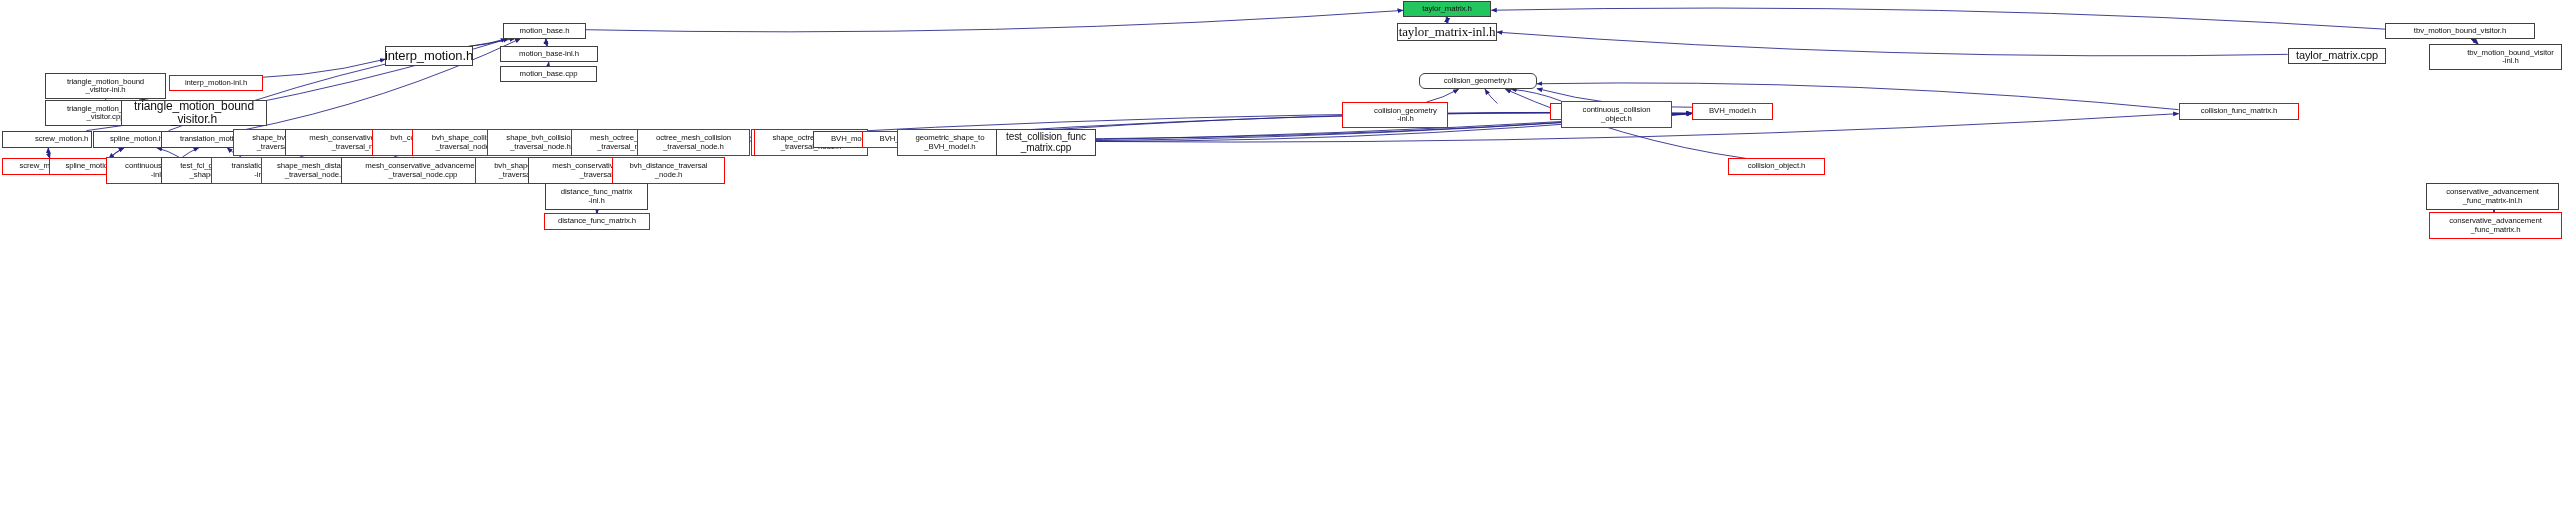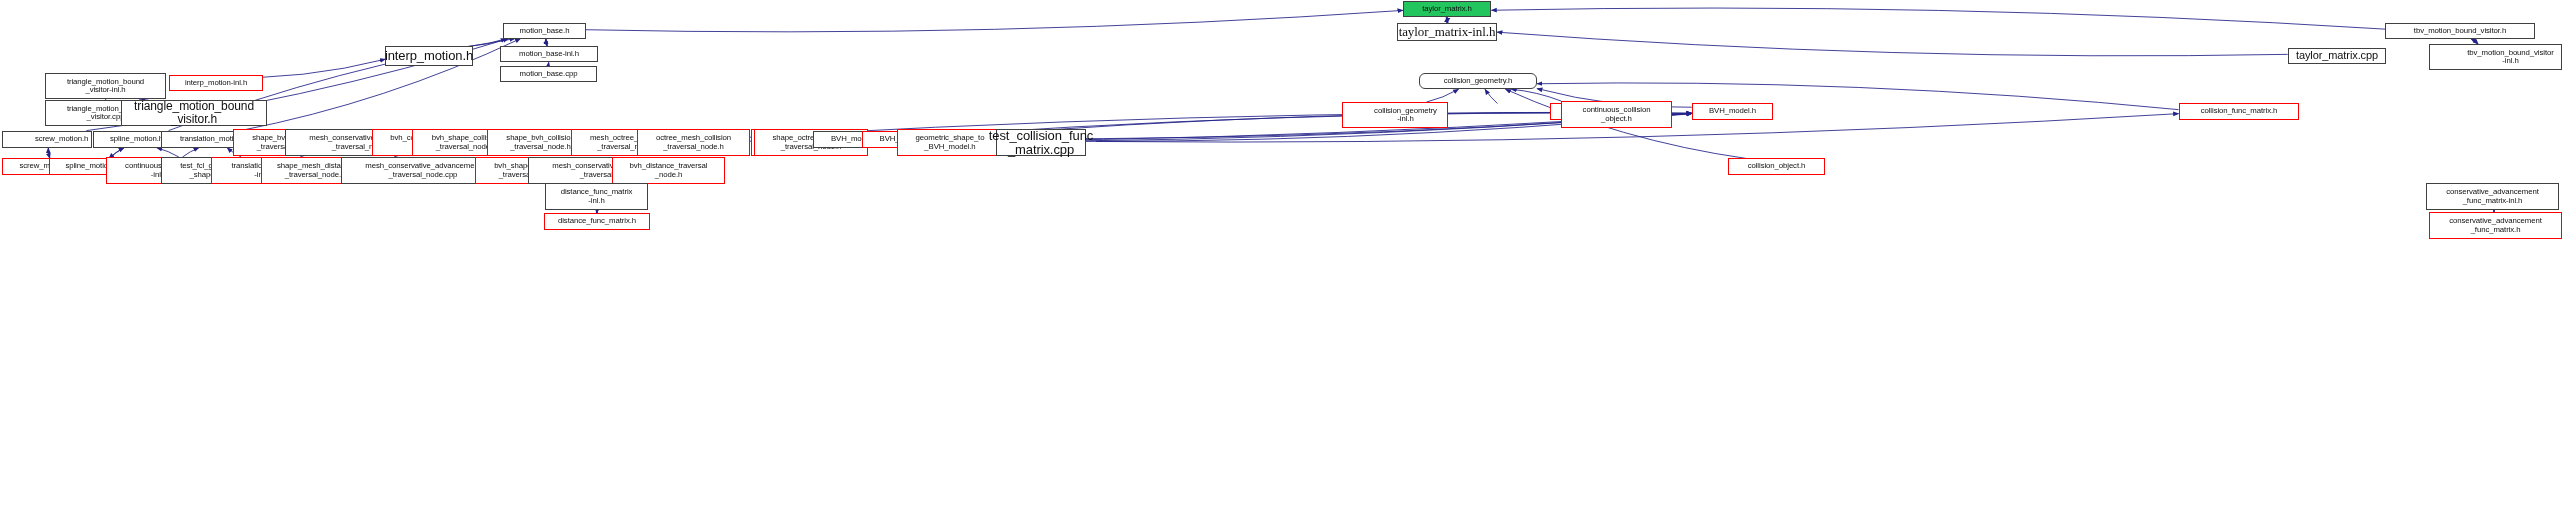--- a/index.html
+++ b/index.html
@@ -151,21 +151,21 @@
     <div class="node red" style="left: 637px; top: 129px; width: 113px; height: 27px; font-size: 7.8px;">octree_mesh_collision
 _traversal_node.h</div>
     <div class="node red" style="left: 751px; top: 129px; width: 114px; height: 27px; font-size: 7.8px;">octree_shape_collision
 _traversal_node.h</div>
     <div class="node red" style="left: 754px; top: 129px; width: 114px; height: 27px; font-size: 7.8px;">shape_octree_collision
 _traversal_node.h</div>
     <div class="node plain" style="left: 813px; top: 131px; width: 93px; height: 17px; font-size: 7.8px;">BVH_model-inl.h</div>
     <div class="node red" style="left: 862px; top: 131px; width: 78px; height: 17px; font-size: 7.8px;">BVH_utility.h</div>
     <div class="node red" style="left: 897px; top: 129px; width: 106px; height: 27px; font-size: 7.8px;">geometric_shape_to
 _BVH_model.h</div>
-    <div class="node plain" style="left: 996px; top: 129px; width: 90px; height: 27px; font-size: 13px;">test_collision_func
+    <div class="node plain" style="left: 996px; top: 129px; width: 100px; height: 27px; font-size: 10px;">test_collision_func
 _matrix.cpp</div>
     <div class="node red" style="left: 2.1px; top: 158px; width: 98px; height: 17px; font-size: 7.8px;">screw_motion-inl.h</div>
     <div class="node red" style="left: 49px; top: 158px; width: 96px; height: 17px; font-size: 7.8px;">spline_motion-inl.h</div>
     <div class="node red" style="left: 106px; top: 157px; width: 106px; height: 27px; font-size: 7.8px;">continuous_collision
 -inl.h</div>
     <div class="node plain" style="left: 161px; top: 157px; width: 100px; height: 27px; font-size: 7.8px;">test_fcl_geometric
 _shapes.cpp</div>
     <div class="node red" style="left: 211px; top: 157px; width: 103px; height: 27px; font-size: 7.8px;">translation_motion
 -inl.h</div>
     <div class="node red" style="left: 261px; top: 157px; width: 108px; height: 27px; font-size: 7.8px;">shape_mesh_distance

